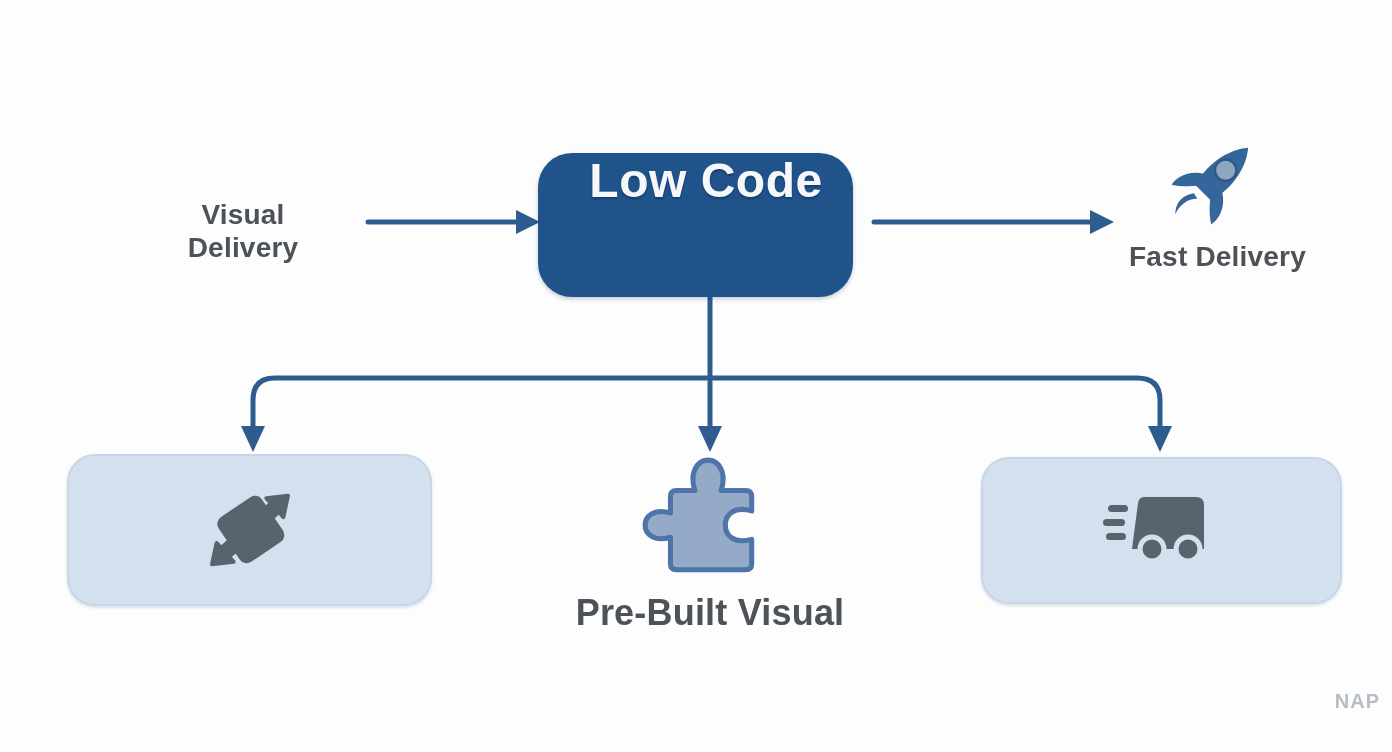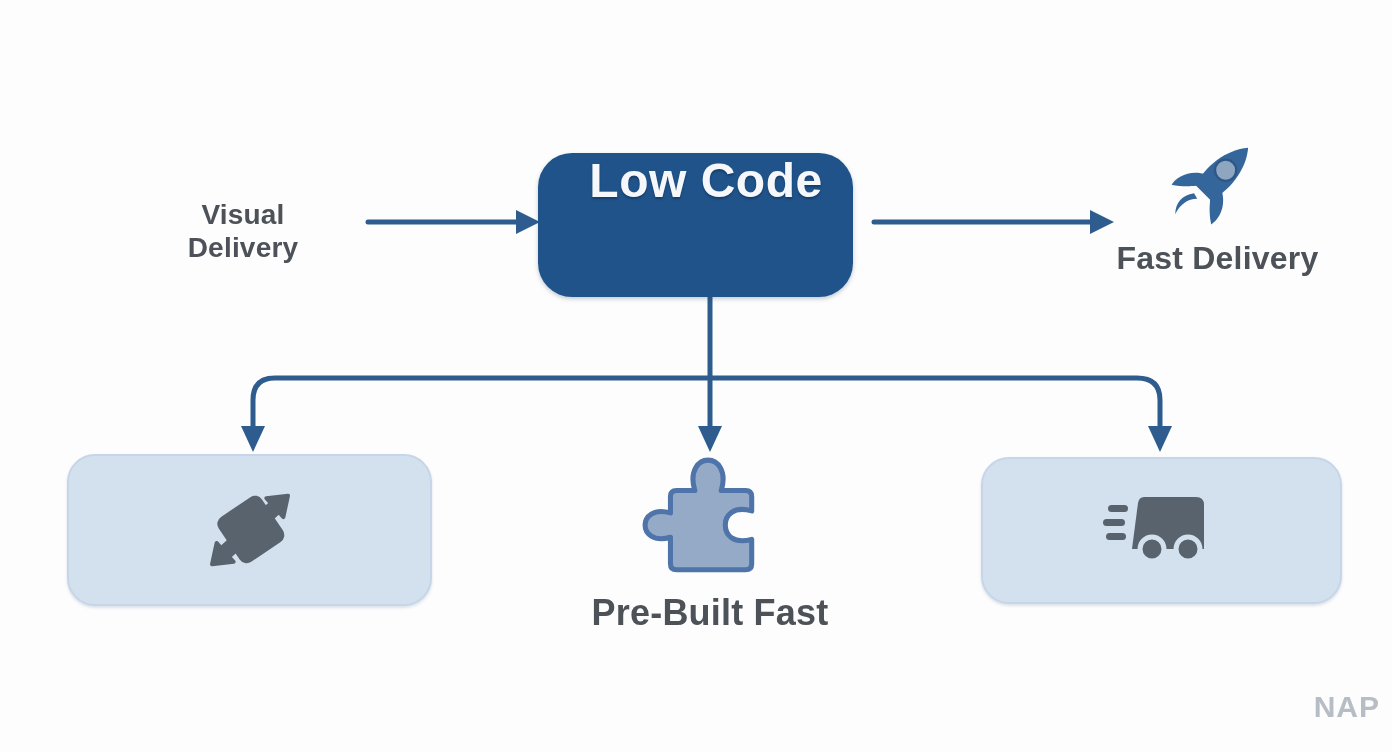--- a/index.html
+++ b/index.html
@@ -36,21 +36,21 @@
   }
   .low-code-box .title{
     color:#f5f7fa;
     font-size:48px;
     font-weight:700;
     letter-spacing:.5px;
     text-shadow:0 2px 2px rgba(10,35,70,.45);
   }
   .fast-delivery{
     left:1100px;top:240px;width:235px;
-    font-size:32px;
+    font-size:28px;
   }
   .pre-built{
     left:560px;top:592px;width:300px;
     font-size:36px;
   }
   .panel{
     position:absolute;
     background:#d3e0ee;
     border:2px solid #c6d6e8;
     border-radius:28px;
@@ -58,21 +58,21 @@
     box-shadow:0 2px 3px rgba(120,145,175,.25);
   }
   .panel-left{left:67px;top:454px;width:361px;height:148px;}
   .panel-right{left:981px;top:457px;width:357px;height:143px;}
   .connectors{position:absolute;left:0;top:0;}
   .rocket{position:absolute;left:1163px;top:132px;}
   .puzzle{position:absolute;left:640px;top:452px;}
   .watermark{
     position:absolute;
     left:1300px;top:690px;width:80px;
-    font-size:30px;font-weight:700;
+    font-size:20px;font-weight:700;
     color:#b6bdc5;
     text-align:right;
     letter-spacing:1px;
   }
 </style>
 </head>
 <body>
 
 <div class="canvas">
 
@@ -131,21 +131,21 @@
              C48,18 58,8 67,8
              C76,8 86,18 80,38 L104,38
              Q110,38 110,44 L110,58
              C92,53 84,62 84,72
              C84,82 92,91 110,86 L110,110
              Q110,116 104,116 L36,116
              Q30,116 30,110 L30,84
              C13,89 5,80 5,72
              C5,64 13,55 30,60 Z" fill="#94aac6" stroke="#4e74a9" stroke-width="5" stroke-linejoin="round"></path>
   </svg>
-  <div class="label pre-built">Pre-Built Fast</div>
+  <div class="label pre-built">Pre-Built Visual</div>
 
   <div class="panel panel-right">
     <svg width="132" height="84" viewBox="0 0 132 84">
       <g fill="#59636e">
         <rect x="12" y="16" width="20" height="7" rx="3.5"></rect>
         <rect x="7" y="30" width="22" height="7" rx="3.5"></rect>
         <rect x="10" y="44" width="20" height="7" rx="3.5"></rect>
         <path d="M48,8 L100,8 Q108,8 108,16 L108,60 L36,60 L42,14 Q43,8 48,8 Z"></path>
         <circle cx="56" cy="60" r="12" stroke="#d3e0ee" stroke-width="5"></circle>
         <circle cx="92" cy="60" r="12" stroke="#d3e0ee" stroke-width="5"></circle>

